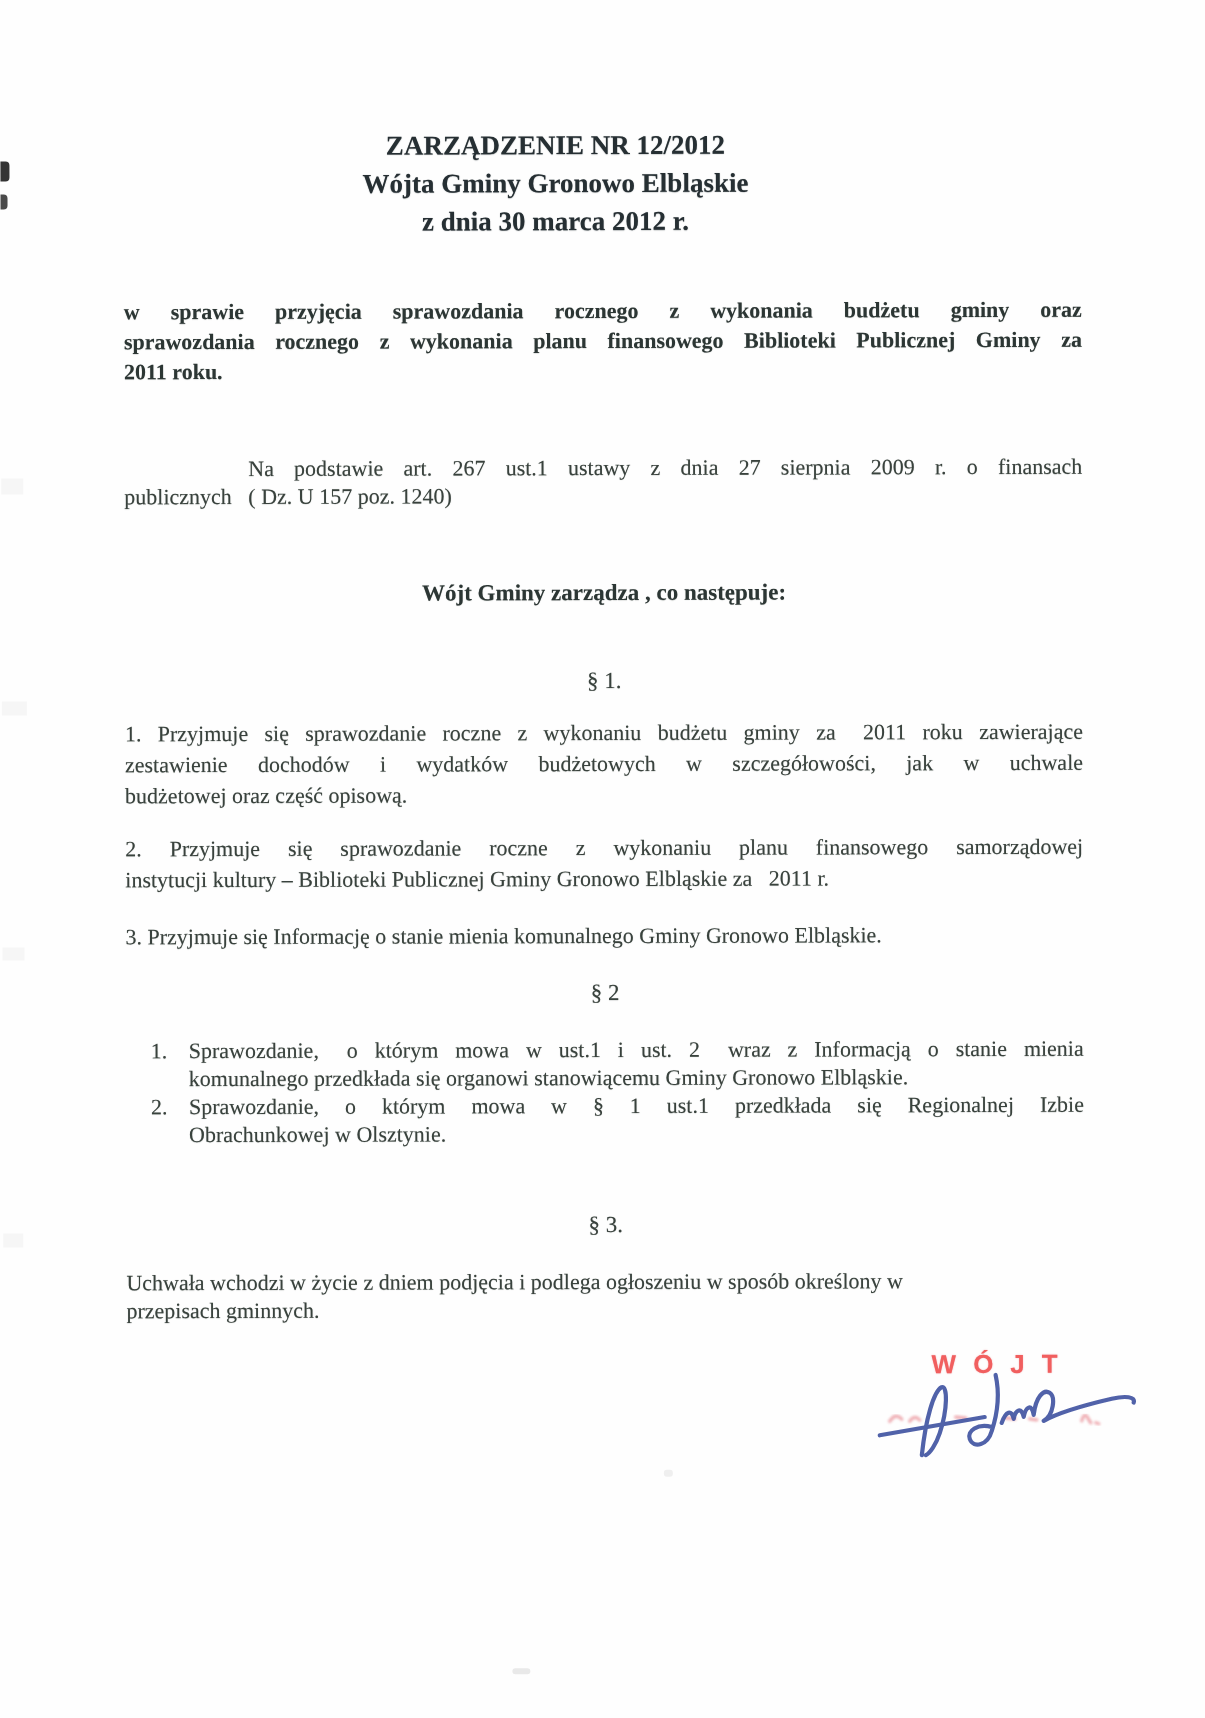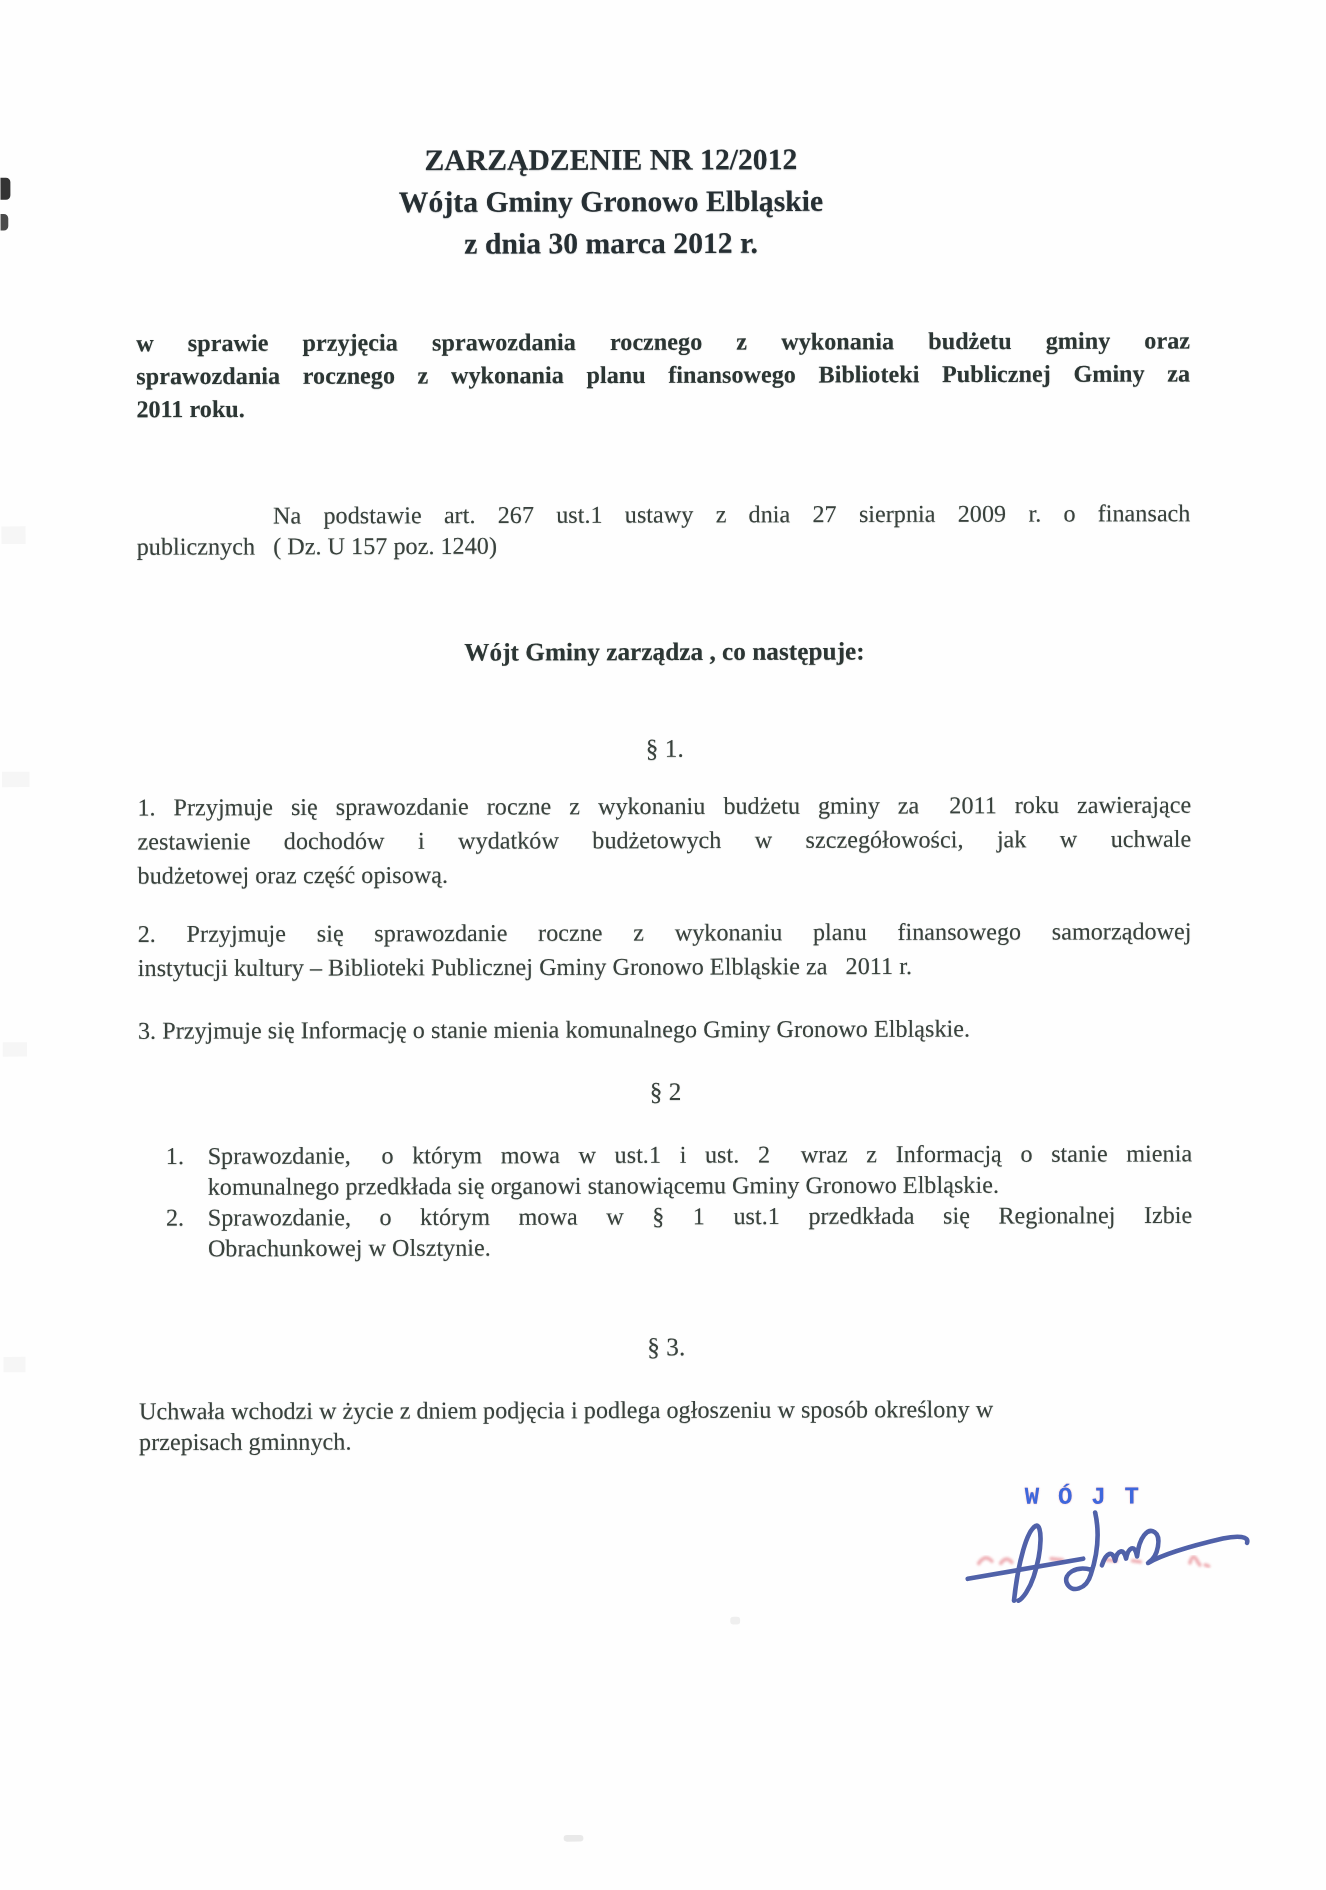--- a/index.html
+++ b/index.html
@@ -36,23 +36,23 @@
   .p2{ top:832px; font-size:22px; line-height:31px; }
   .p3{ top:920px; font-size:22px; line-height:31px; }
   .list{ left:148px; width:933px; top:1036px; font-size:22px; line-height:28px; }
   .item{ position:relative; padding-left:38px; }
   .marker{ position:absolute; left:0; top:0; }
   .closing{ top:1268px; font-size:22px; line-height:28px; }
   .jl{ text-align:justify; text-align-last:justify; }
   .indent1{ padding-left:124px; }
   .stamp{
     left:928px; top:1350px;
-    font-family:Liberation Mono, monospace;
-    font-size:22px; letter-spacing:17px; font-weight:bold;
-    color:#1d4ed8; opacity:.85;
+    font-family:Liberation Sans, sans-serif;
+    font-size:26px; letter-spacing:17px; font-weight:bold;
+    color:#ef4444; opacity:.85;
     text-shadow:0 0 1.4px rgba(228,101,110,.7);
   }
   .sig-svg{ position:absolute; left:856px; top:1336px; }
   
   .art{ position:absolute; }
   .edge1{ left:0; top:160px; width:9px; height:20px; background:#343434; border-radius:0 4px 4px 0; }
   .edge2{ left:0; top:193px; width:7px; height:15px; background:#4a4a4a; border-radius:0 4px 4px 0; }
   .band{ background:#f6f6f6; }
   .b1{ left:0; top:477px; width:22px; height:16px; }
   .b2{ left:0; top:700px; width:25px; height:14px; }

